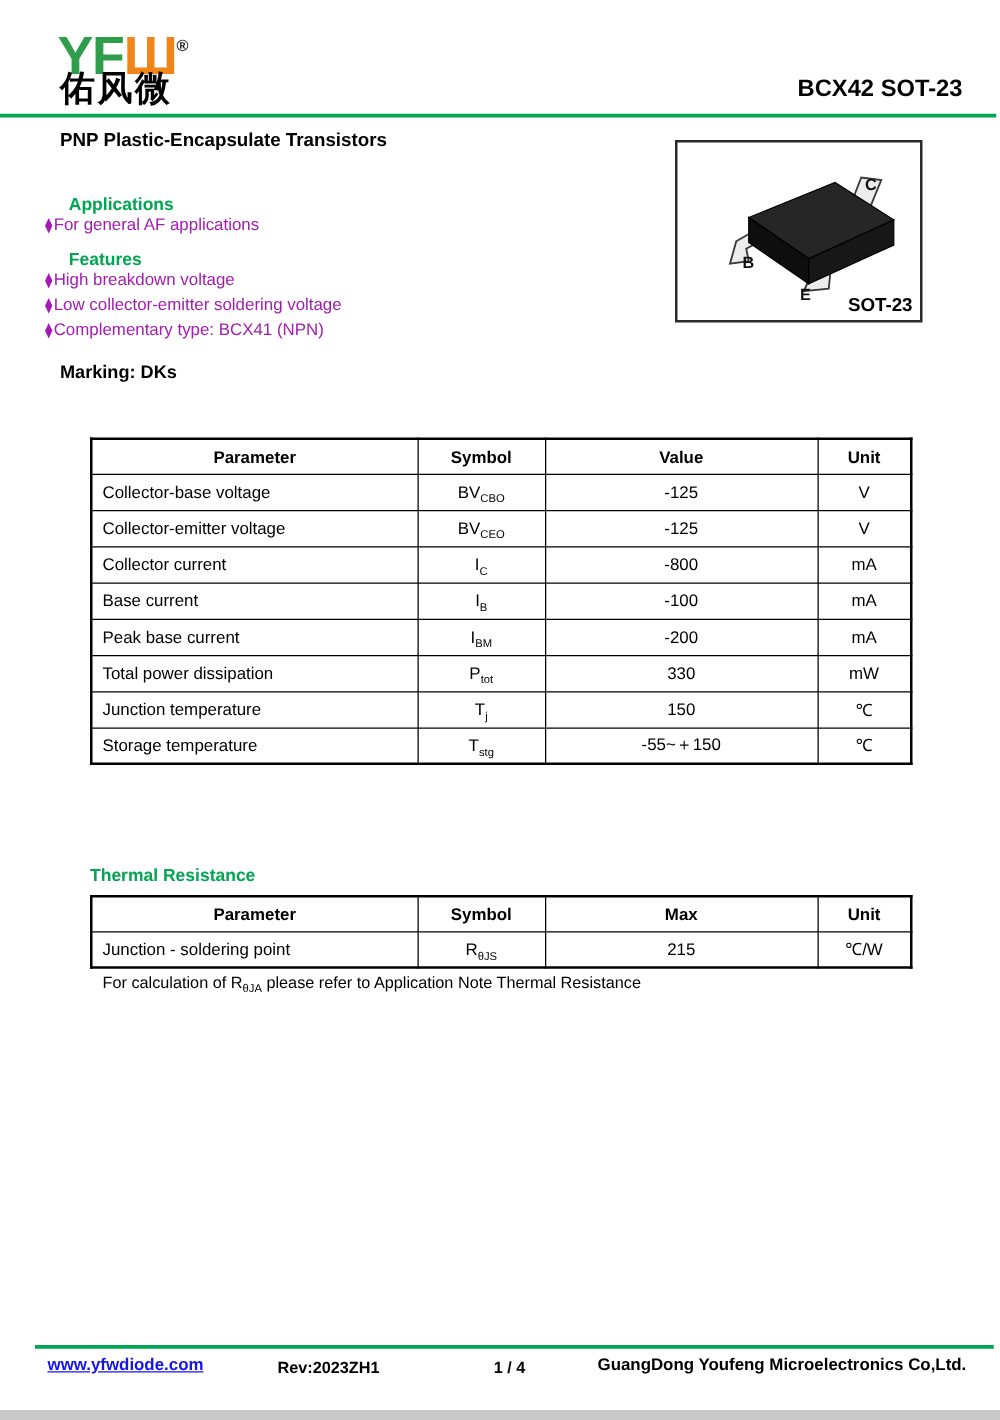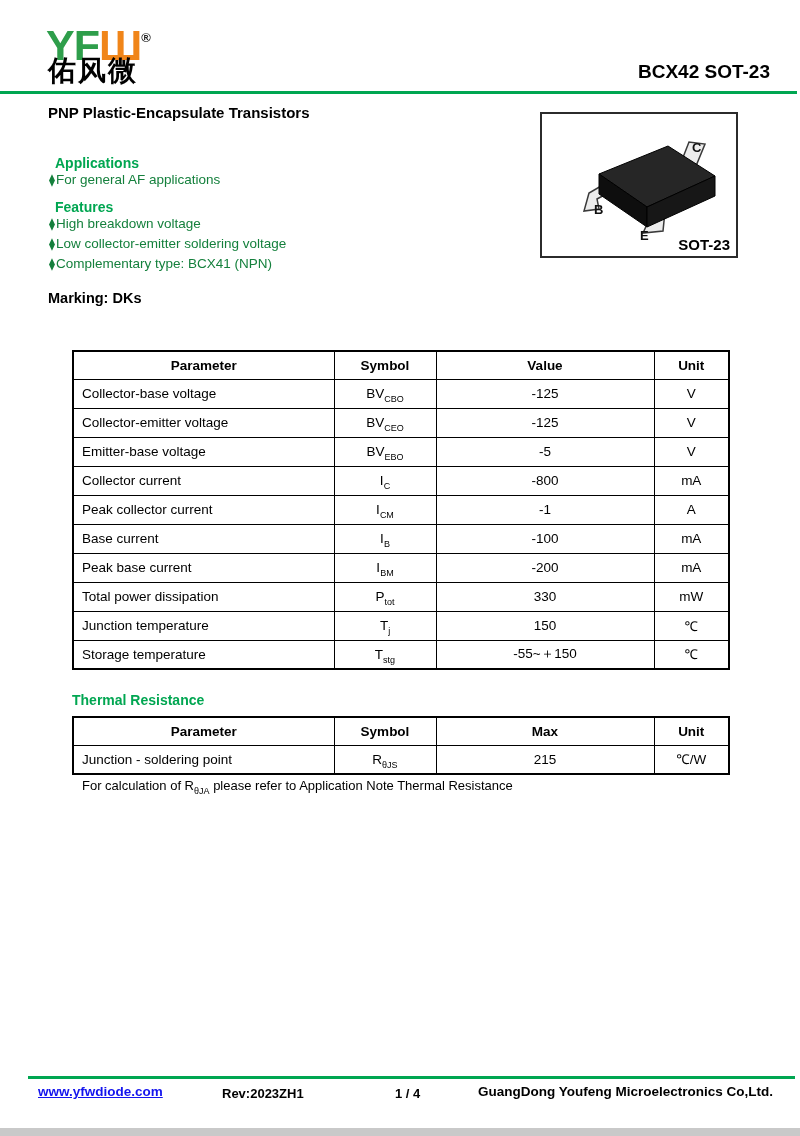--- a/index.html
+++ b/index.html
@@ -18,21 +18,21 @@
   .logo-en{position:absolute;left:46px;top:8px;font-weight:bold;font-size:43px;line-height:1;letter-spacing:-1px;margin-top:16px;}
   .logo-green{color:var(--logo-green);}
   .logo-orange{color:var(--logo-orange);}
   .logo-reg{font-size:13px;vertical-align:18px;color:#222;font-weight:bold;letter-spacing:0;}
   .logo-cn{position:absolute;left:48px;top:52px;font-size:28px;font-weight:bold;letter-spacing:2px;}
   .header-rule{position:absolute;left:0;top:91px;width:797px;height:3px;background:var(--accent-green);}
   .part-title{position:absolute;right:30px;top:61px;font-size:19px;font-weight:bold;}
   .subtitle{position:absolute;left:48px;top:104px;font-size:15px;font-weight:bold;}
   
   .sec-heading{position:absolute;left:55px;font-size:14px;font-weight:bold;color:var(--accent-green);}
-  .li{position:absolute;left:49px;font-size:13.5px;color:#15803d;white-space:nowrap;}
+  .li{position:absolute;left:36px;font-size:13.5px;color:#a21caf;white-space:nowrap;}
   .bullet{font-size:12px;margin-right:1px;}
   .marking{position:absolute;left:48px;top:290px;font-size:14.5px;font-weight:bold;}
   .table-heading{position:absolute;left:72px;font-size:14px;font-weight:bold;color:var(--accent-green);}
   .cond{font-weight:normal;}
   
   .pkg-box{position:absolute;left:540px;top:112px;width:198px;height:146px;border:2px solid #2b2b2b;background:#fff;}
   .pkg-label{position:absolute;right:6px;bottom:3px;font-weight:bold;font-size:15px;margin-top:12px;}
   .pin-label{position:absolute;font-weight:bold;font-size:13px;color:#111;}
   .pin-c{left:150px;top:26px;}
   .pin-b{left:52px;top:88px;}
@@ -118,36 +118,24 @@
           <td>-125</td>
           <td>V</td>
         </tr>
     <tr>
           <td class="param">Collector-emitter voltage</td>
           <td><span>BV</span><sub>CEO</sub></td>
           <td>-125</td>
           <td>V</td>
         </tr>
     <tr>
-          <td class="param">Emitter-base voltage</td>
-          <td><span>BV</span><sub>EBO</sub></td>
-          <td>-5</td>
-          <td>V</td>
-        </tr>
-    <tr>
           <td class="param">Collector current</td>
           <td><span>I</span><sub>C</sub></td>
           <td>-800</td>
           <td>mA</td>
-        </tr>
-    <tr>
-          <td class="param">Peak collector current</td>
-          <td><span>I</span><sub>CM</sub></td>
-          <td>-1</td>
-          <td>A</td>
         </tr>
     <tr>
           <td class="param">Base current</td>
           <td><span>I</span><sub>B</sub></td>
           <td>-100</td>
           <td>mA</td>
         </tr>
     <tr>
           <td class="param">Peak base current</td>
           <td><span>I</span><sub>BM</sub></td>

